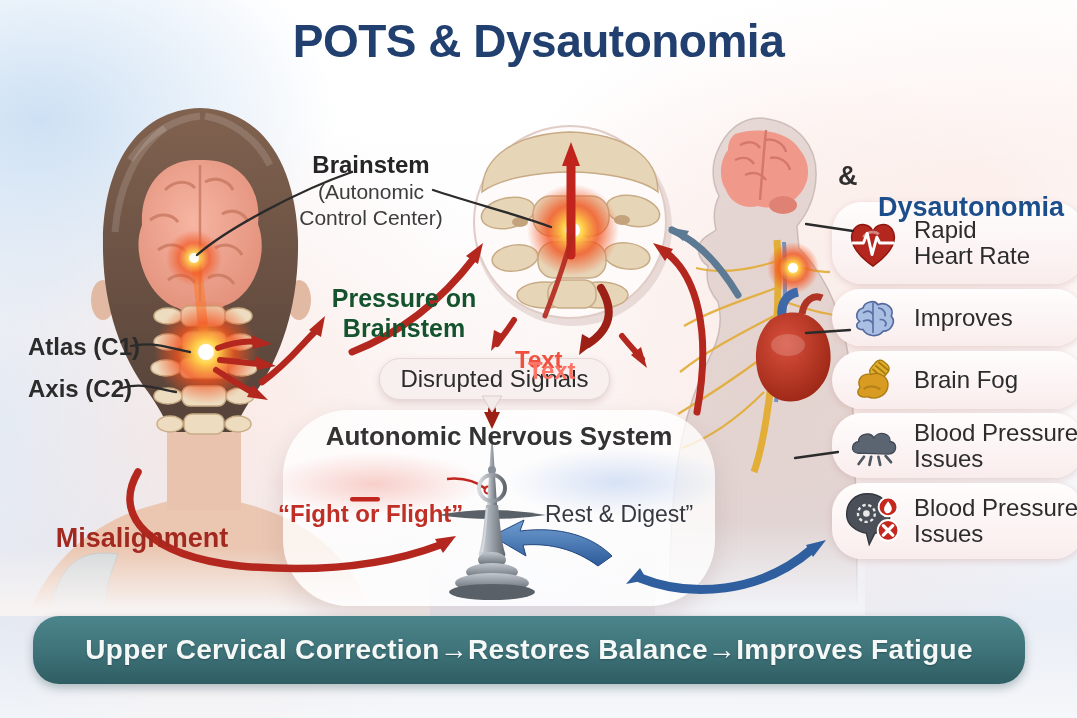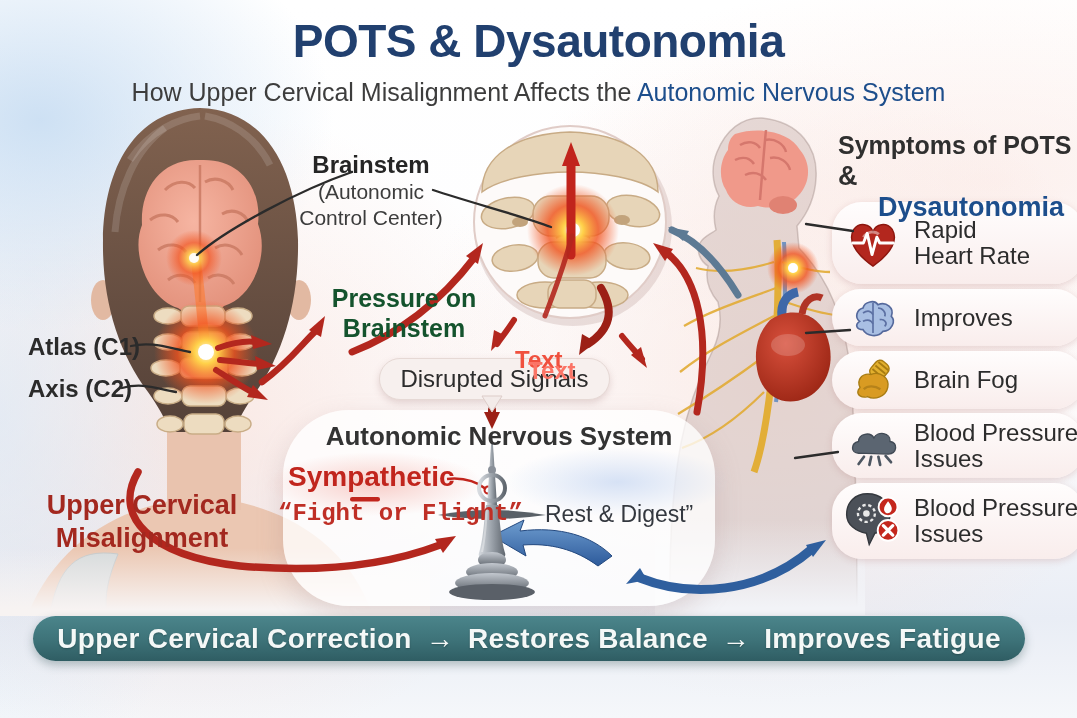--- a/index.html
+++ b/index.html
@@ -37,36 +37,36 @@
         border-radius:66px;background:rgba(255,255,255,.78);
         box-shadow:0 10px 26px rgba(168,138,138,.28);}
   .blob{position:absolute;z-index:2;}
   .sym-blob{left:266px;top:452px;width:218px;height:64px;
         background:radial-gradient(closest-side,rgba(244,176,168,.6),rgba(244,176,168,0));}
   .para-blob{left:506px;top:447px;width:224px;height:70px;
         background:radial-gradient(closest-side,rgba(188,208,240,.6),rgba(188,208,240,0));}
   .ans-title{left:283px;top:421px;width:432px;text-align:center;font-size:26px;font-weight:600;color:#333;}
   .sympathetic{left:288px;top:461px;font-size:28px;font-weight:700;color:#c1251d;}
   .parasympathetic{left:517px;top:463px;font-size:27px;font-weight:700;color:#1f3f75;}
-  .fof{left:278px;top:500px;font-size:24px;font-weight:600;color:#bf2f26;font-family:Liberation Mono, monospace;}
+  .fof{left:278px;top:500px;font-size:24px;font-weight:600;color:#bf2f26;}
   .rnd{left:545px;top:501px;font-size:23px;font-weight:500;color:#34383f;}
   .sym-header{left:838px;top:130px;font-size:25px;font-weight:600;color:#2f2f2f;line-height:31px;}
   .sym-header .l2{font-size:27px;font-weight:700;}
   .sym-header .dys{color:#1d4e8c;margin-left:40px;}
   .sym-row{position:absolute;z-index:2;left:832px;width:252px;display:flex;align-items:center;
         gap:8px;padding-left:8px;box-sizing:border-box;border-radius:30px;
         background:linear-gradient(180deg,#fffdfd,#f9edec);
         box-shadow:0 2px 7px rgba(186,138,138,.32);}
   .sym-ic{width:66px;display:flex;justify-content:center;align-items:center;flex:0 0 66px;}
   .sym-tx{font-size:24px;font-weight:500;color:#2c2c2c;line-height:26px;}
   .sym-tx .ln{display:block;}
-  .banner{position:absolute;z-index:2;left:33px;top:616px;width:992px;height:45px;border-radius:26px;
+  .banner{position:absolute;z-index:2;left:33px;top:616px;width:992px;height:68px;border-radius:26px;
         background:linear-gradient(180deg,#4b858b 0%,#3d7278 55%,#2f5d63 100%);
         box-shadow:0 4px 10px rgba(55,85,90,.35);
-        display:flex;justify-content:center;align-items:center;gap:14px;
+        display:flex;justify-content:center;align-items:center;
         font-size:28px;font-weight:700;color:#f4f8f7;letter-spacing:.3px;
         text-shadow:0 1px 2px rgba(0,0,0,.25);}
 </style>
 </head>
 <body>
 
 <div id="stage">
   <div class="bg"></div>
 
   <svg id="figures" class="layer" width="1077" height="718" viewBox="0 0 1077 718">
@@ -403,49 +403,47 @@
       <path d="M486,505 C484,522 483,540 479,553 C475,563 509,563 505,553 C501,540 500,522 498,505 Z" fill="url(#metal)"></path>
       <ellipse cx="492" cy="560" rx="14" ry="8" fill="url(#metalV)"></ellipse>
       <ellipse cx="492" cy="572" rx="26" ry="9" fill="url(#metalV)"></ellipse>
       <ellipse cx="492" cy="583" rx="37" ry="10" fill="url(#metalV)"></ellipse>
       <ellipse cx="492" cy="592" rx="43" ry="8" fill="#5a6068"></ellipse>
       <path d="M487,508 C486,525 485,540 482,552" stroke="rgba(255,255,255,.35)" stroke-width="2" fill="none"></path>
     </g>
   </svg>
 
   <div class="txt title">POTS &amp; Dysautonomia</div>
-  <div class="txt subtitle"><span>How Upper Cervical Misalignment Affects the </span><span class="hl">Autonomic Nervous System</span></div>
 
   <div class="txt brainstem-label">
     <b>Brainstem</b><br>
     <span>(Autonomic</span><br>
     <span>Control Center)</span>
   </div>
 
   <div class="txt side-label atlas">Atlas (C1)</div>
   <div class="txt side-label axis">Axis (C2)</div>
 
   <div class="txt misalign">
-    <span>Upper Cervical</span><br>
+    <br>
     <span>Misalignment</span>
   </div>
 
   <div class="txt pressure">
     <span>Pressure on</span><br>
     <span>Brainstem</span>
   </div>
 
   <div class="txt artifact">
     <span>Text</span>
     <span class="t2">Text</span>
   </div>
 
   <div class="txt ans-title">Autonomic Nervous System</div>
-  <div class="txt sympathetic">Sympathetic</div>
   <div class="txt fof">“Fight or Flight”</div>
   <div class="txt rnd">Rest &amp; Digest”</div>
 
   <div class="txt sym-header">
-    <span>Symptoms of POTS</span><br>
+    <br>
     <span class="l2"><span>&amp;</span>
     <span class="dys">Dysautonomia</span></span>
   </div>
 </div>
 
 </body></html>

